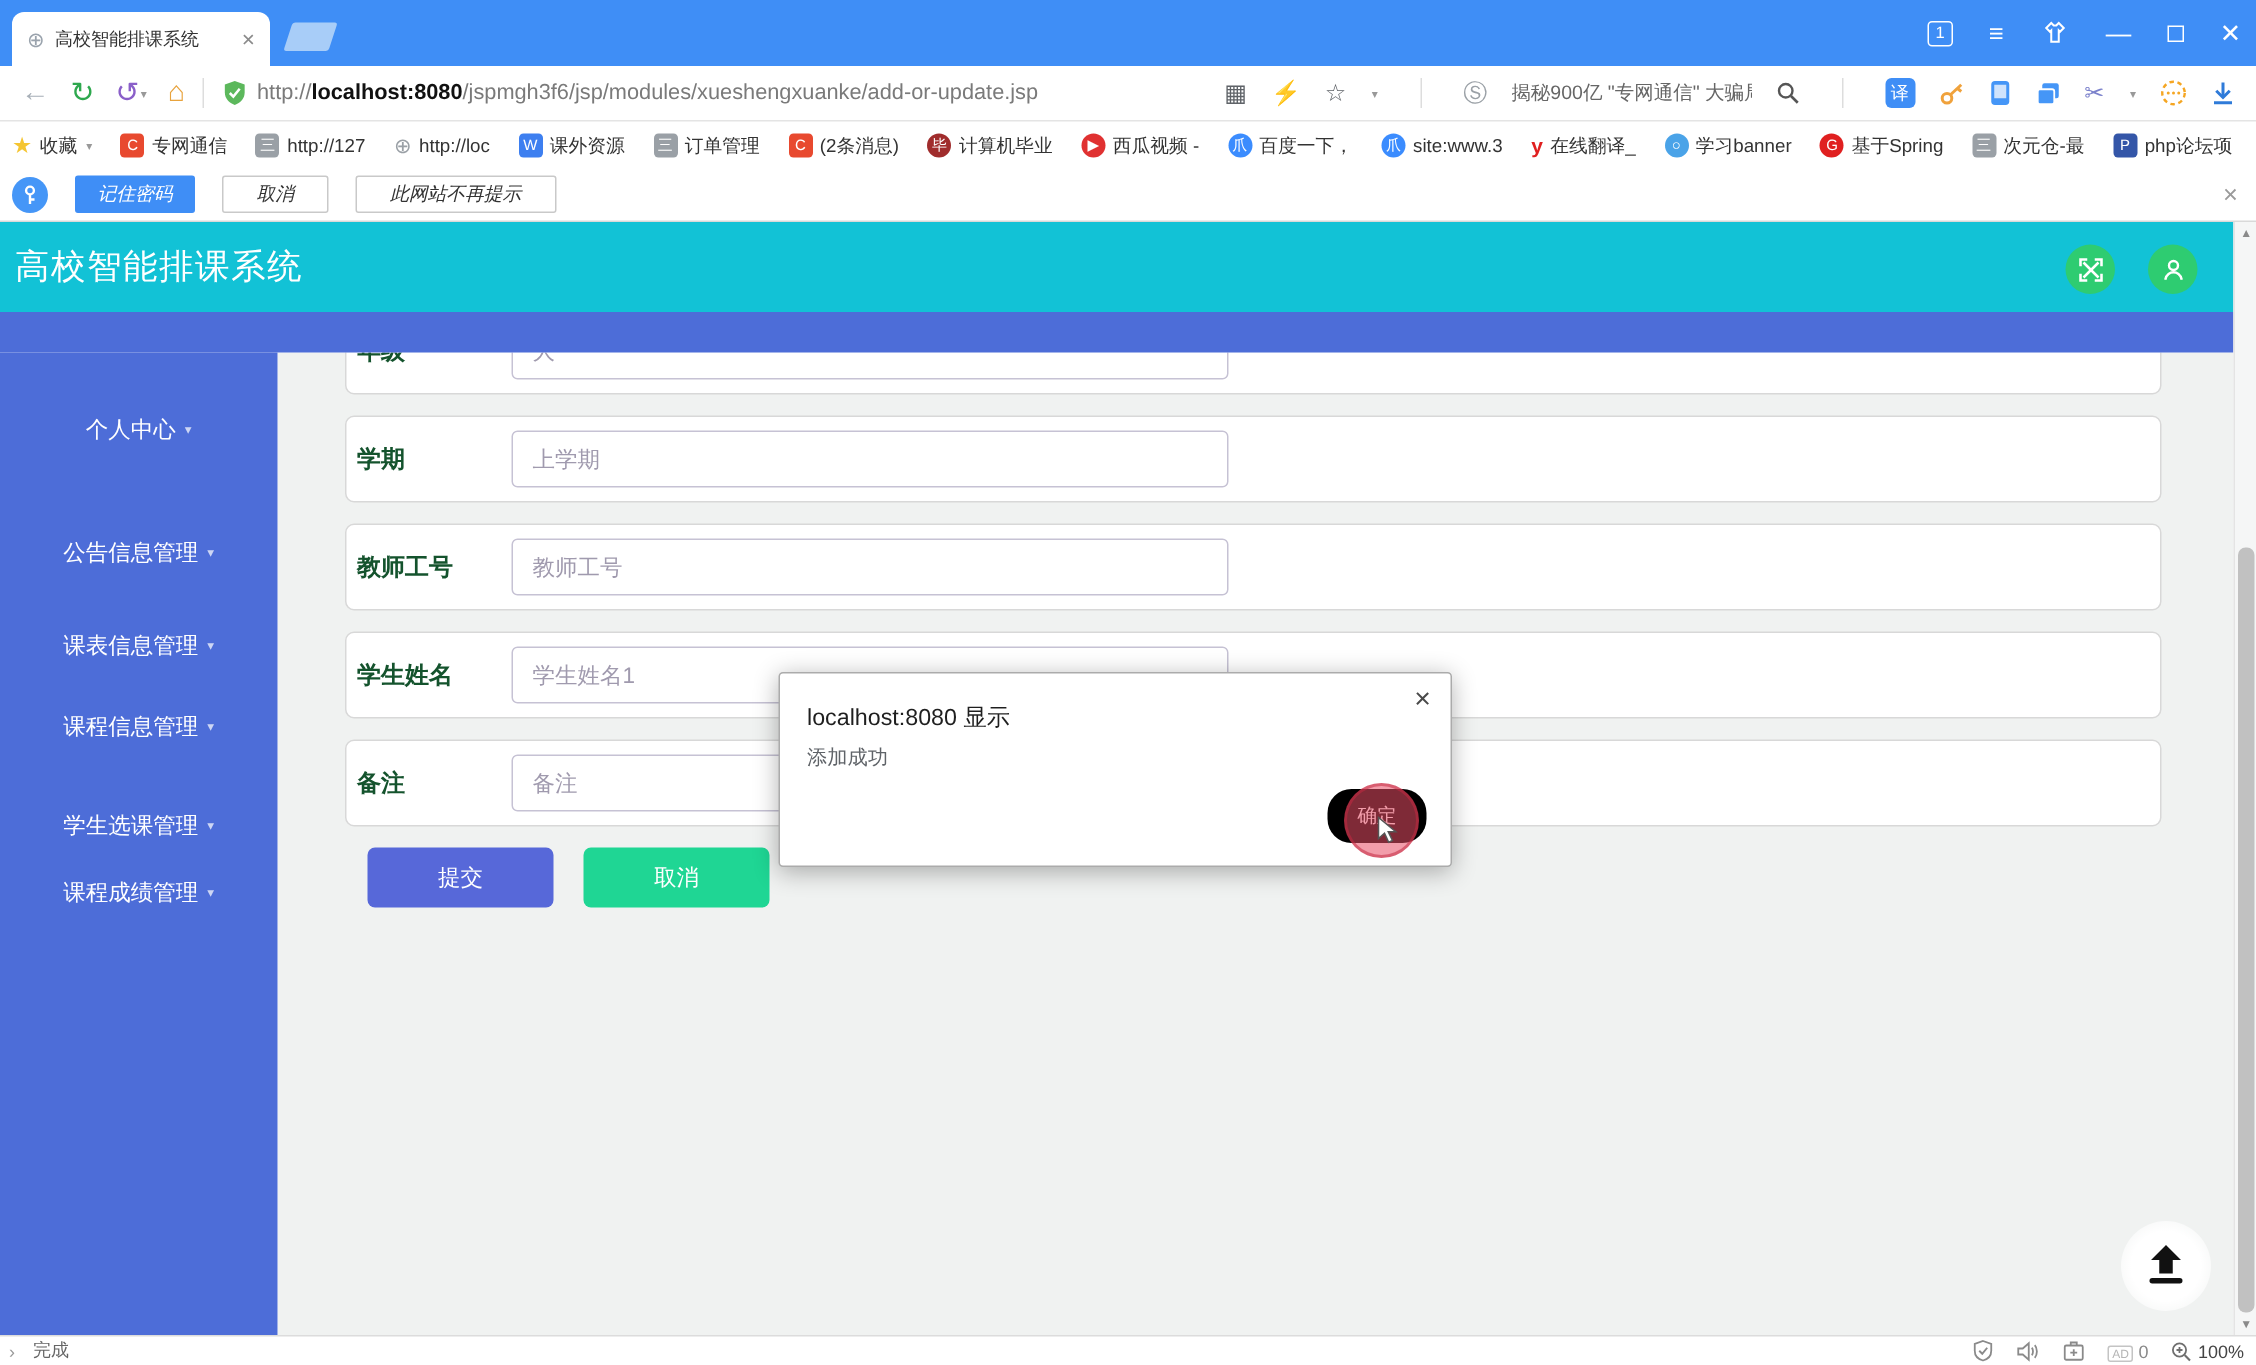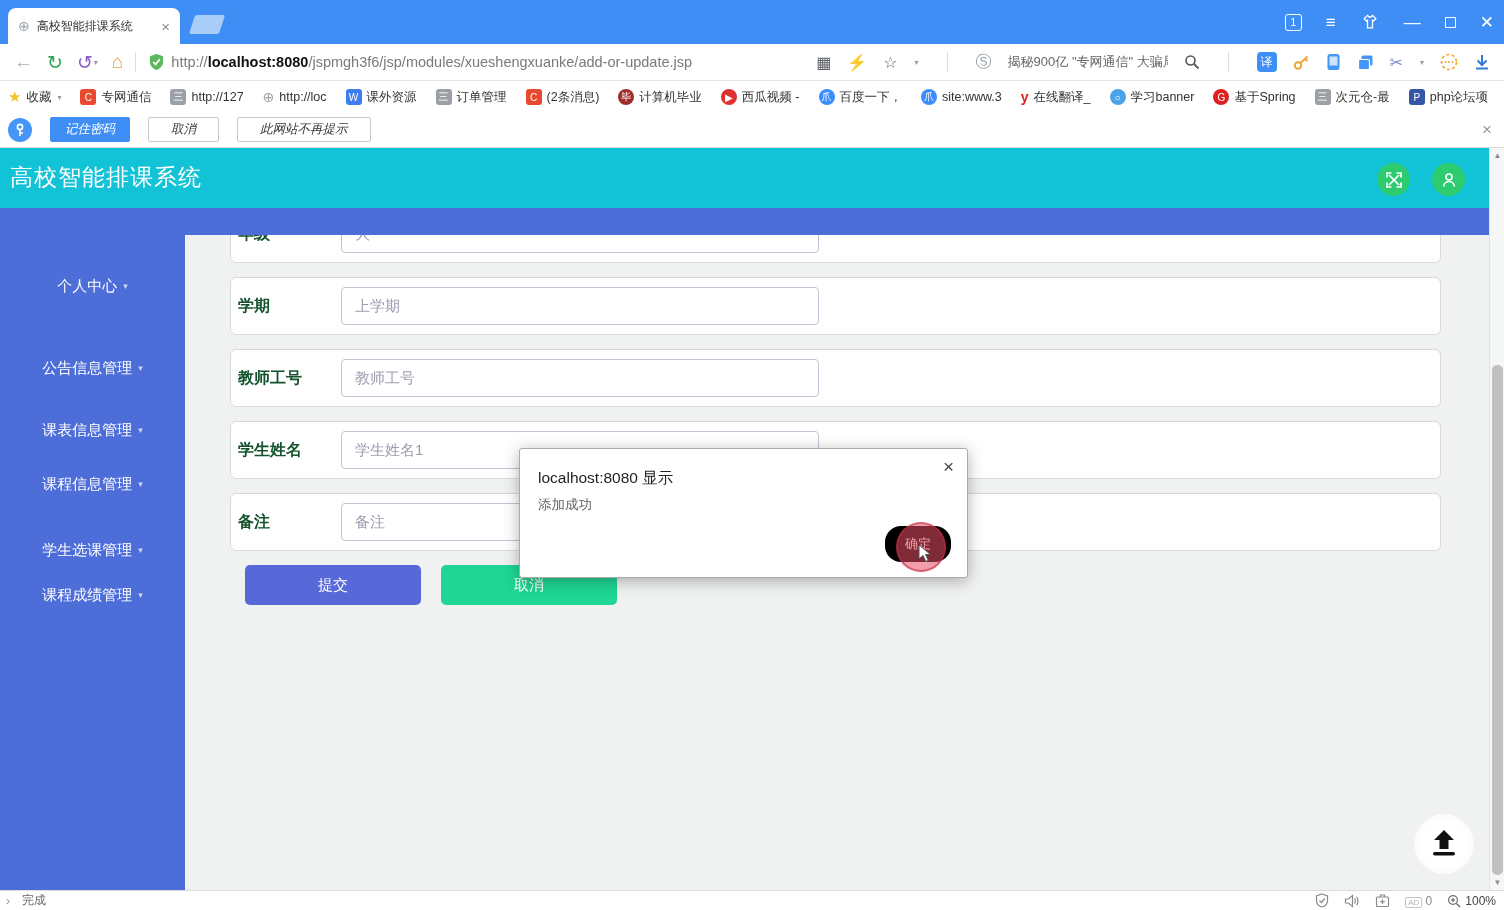--- a/index.html
+++ b/index.html
@@ -63,21 +63,21 @@
   .sitem:nth-child(1){top:36px;} .sitem:nth-child(2){top:118px;} .sitem:nth-child(3){top:180px;}
   .sitem:nth-child(4){top:234px;} .sitem:nth-child(5){top:300px;} .sitem:nth-child(6){top:345px;}
 
   .content { position:absolute; left:185px; top:235px; width:1304px; height:655px; background:#f0f2f1; overflow:hidden; z-index:1; }
   .card { width:1211px; margin:0 0 14px 45px; height:58px; background:#fff; border:1px solid #d8d8d8; border-radius:6px; display:flex; align-items:center; }
   .card.first { margin-top:-30px; }
   .flabel { font-size:16px; font-weight:bold; color:#14532d; width:110px; padding-left:7px; }
   .finput { width:478px; height:38px; border:1px solid #c6c2d4; border-radius:4px; padding:0 13px; font-size:15px; color:#a09aae; background:#fff; outline:none; font-family:"Liberation Sans",sans-serif; }
   .finput.short { width:179px; }
   .btnrow { margin:14px 0 0 60px; display:flex; gap:20px; }
-  .formbtn { width:176px; height:40px; border:none; border-radius:5px; color:#fff; font-size:15px; cursor:pointer; font-family:"Liberation Sans",sans-serif; }
+  .formbtn { width:124px; height:40px; border:none; border-radius:5px; color:#fff; font-size:15px; cursor:pointer; font-family:"Liberation Sans",sans-serif; }
   .submit { background:#5768d9; } .cancelb { background:#1fd694; }
 
   
   .dialog { position:absolute; left:519px; top:448px; width:449px; height:130px; background:#fff; border:1px solid #ababab; border-radius:3px; box-shadow:0 3px 16px rgba(0,0,0,.3); z-index:20; }
   .dtitle { position:absolute; left:18px; top:19px; font-size:15.5px; color:#1f1f1f; }
   .dmsg { position:absolute; left:18px; top:47px; font-size:13.5px; color:#5f6368; }
   .dclose { position:absolute; right:13px; top:7px; font-size:19px; color:#4a4a4a; cursor:pointer; }
   .dok { position:absolute; right:16px; bottom:15px; width:66px; height:36px; background:#000000; color:#fff; border:none; border-radius:16px; font-size:13px; cursor:pointer; font-family:"Liberation Sans",sans-serif; }
   .clickring { position:absolute; left:376px; top:73px; width:50px; height:50px; border-radius:50%; background:rgba(231,76,101,.55); border:2px solid rgba(195,40,66,.55); z-index:21; }
   .cursorsvg { position:absolute; left:398px; top:95px; z-index:22; }

